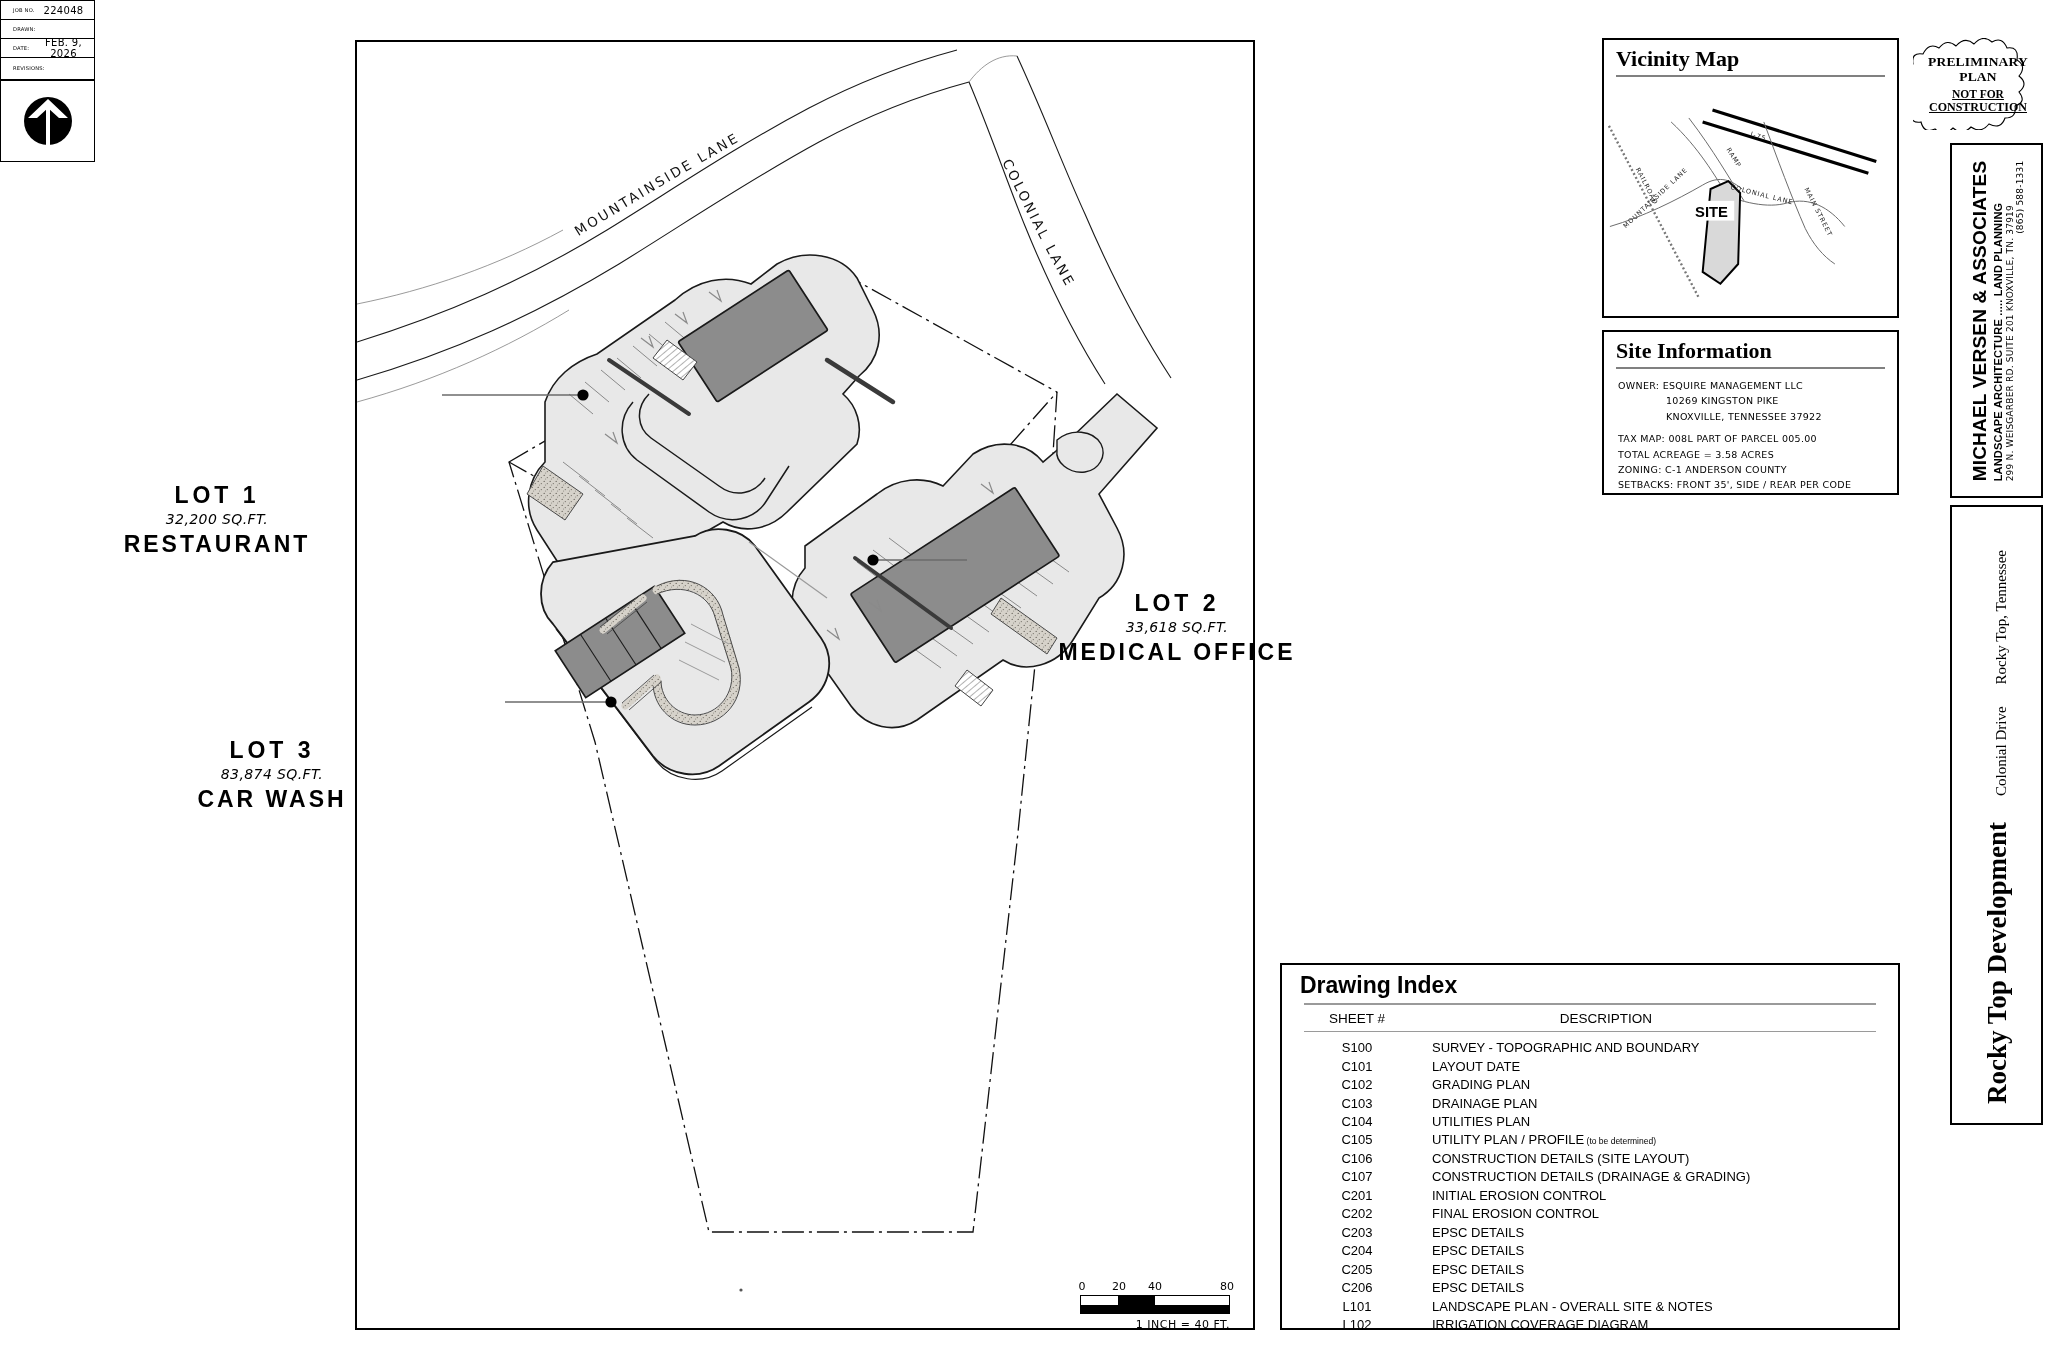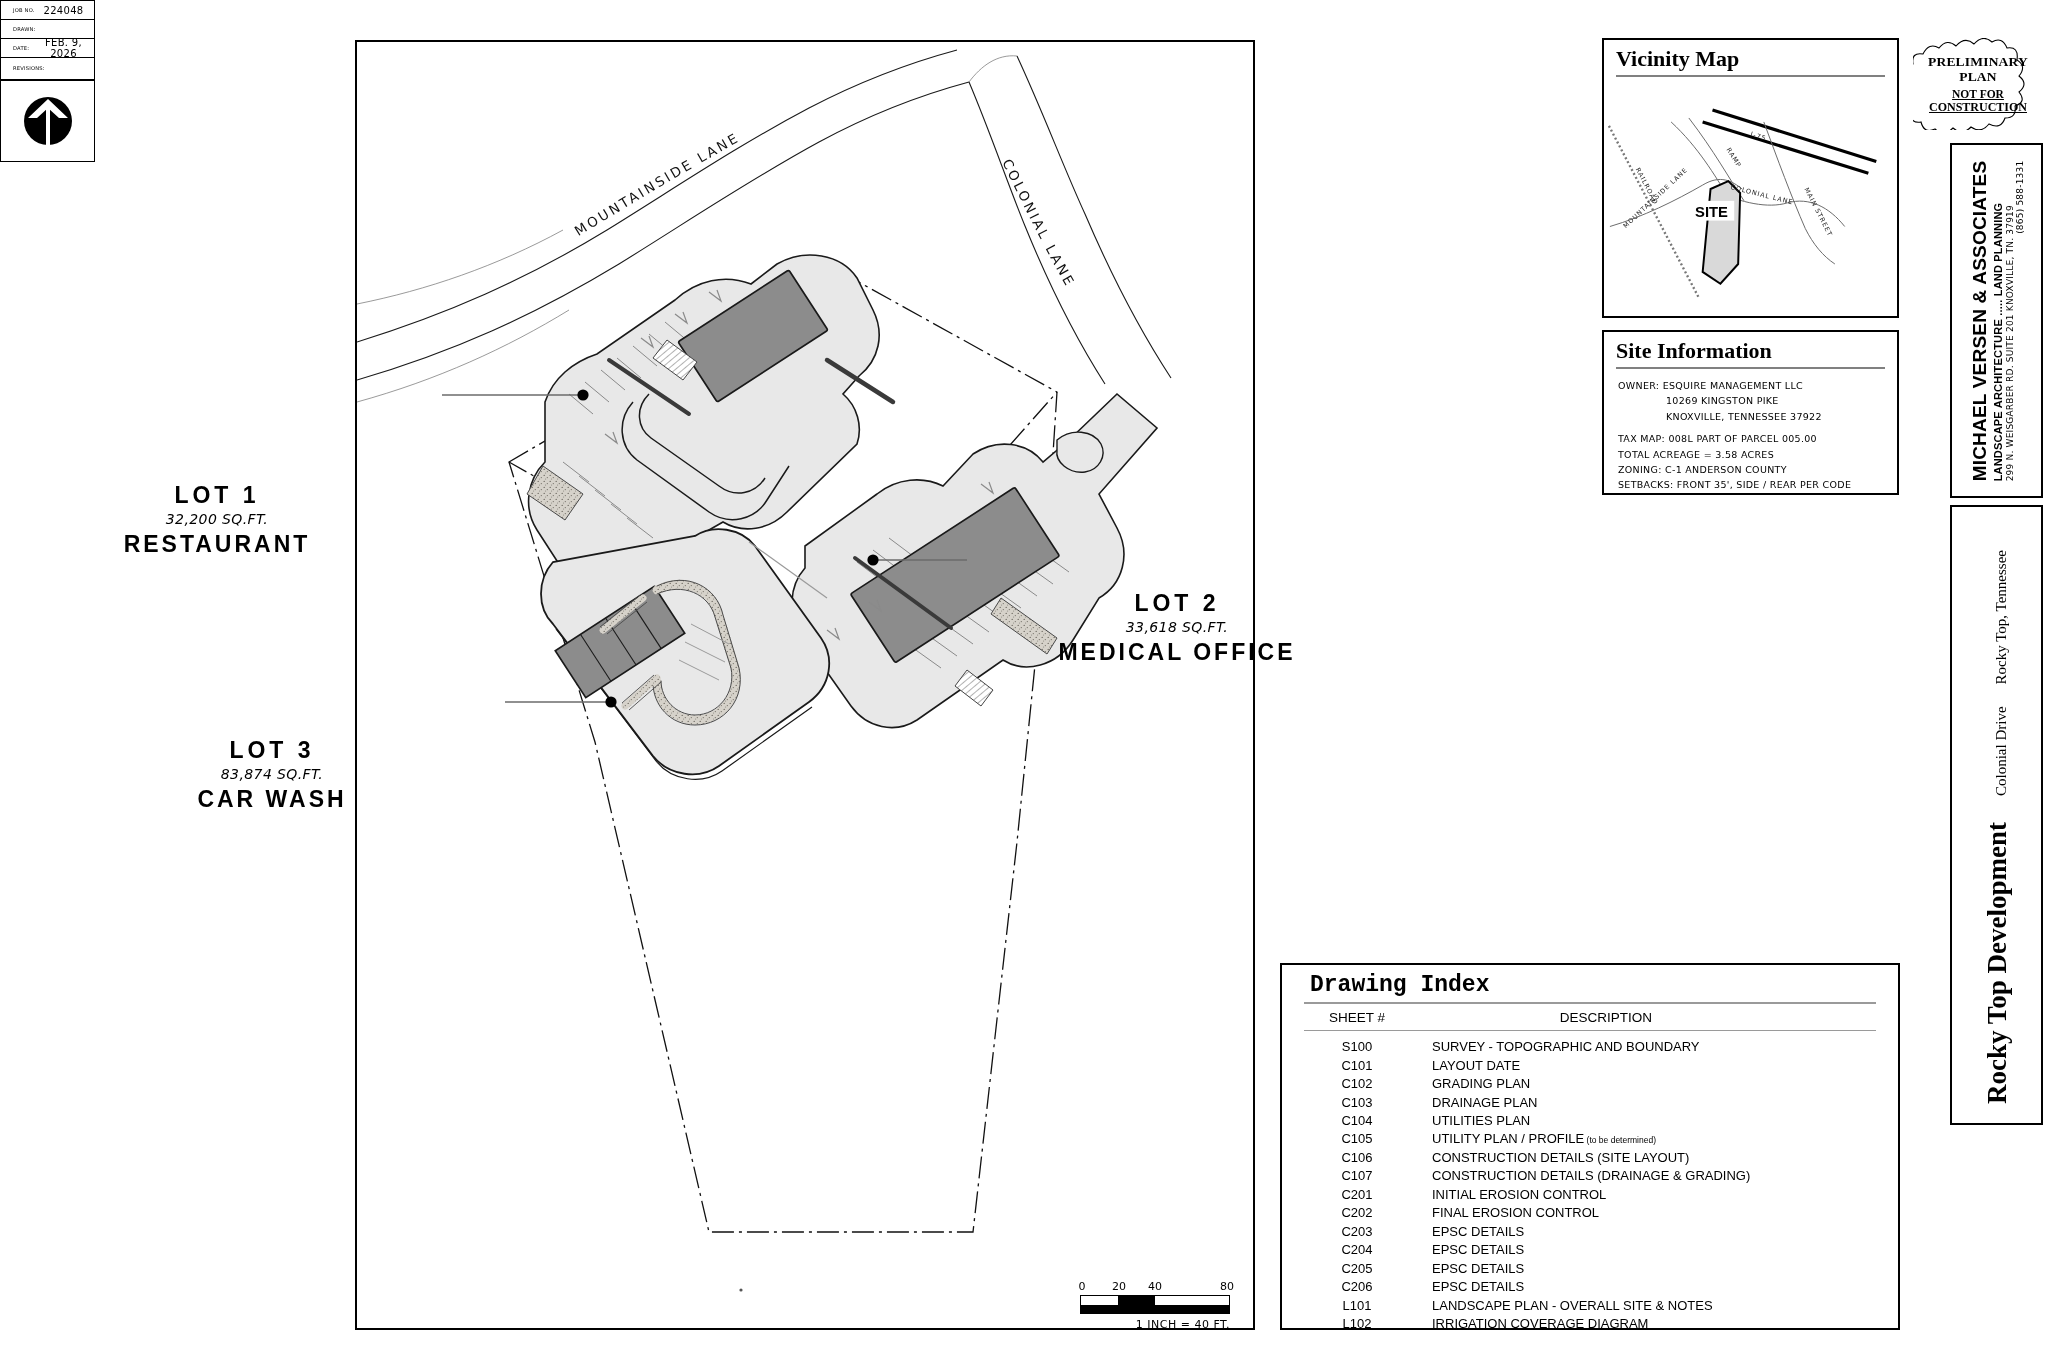--- a/index.html
+++ b/index.html
@@ -75,22 +75,22 @@
   .job-row:last-child{border-bottom:none;}
   .job-key{font-family:"DejaVu Sans",sans-serif;font-size:5.2px;letter-spacing:.2px;width:26px;}
   .job-val{font-family:"DejaVu Sans",sans-serif;font-size:10px;letter-spacing:.3px;
            flex:1;text-align:center;padding-right:6px;}
 
   #north-panel{left:1950px;top:1206px;width:93px;height:80px;border:1.6px solid #000;
                display:flex;align-items:center;justify-content:center;}
 
   
   #index-panel{left:1280px;top:963px;width:620px;height:367px;}
-  .di-title{font-family:Liberation Mono, monospace;font-weight:bold;font-size:23px;
-            padding:7px 0 4px 28px;}
+  .di-title{font-family:Liberation Sans, sans-serif;font-weight:bold;font-size:23px;
+            padding:7px 0 4px 18px;}
   .di-rule{height:1.6px;background:#9a9a9a;margin:0 22px;}
   .di-head{display:flex;padding:6px 8px 5px 0;font-size:13.5px;}
   .di-head .c1{width:150px;text-align:center;}
   .di-head .c2{flex:1;text-align:center;padding-right:110px;}
   .di-rows{padding-top:7px;}
   .di-row{display:flex;font-size:13px;line-height:1.42;}
   .di-row .c1{width:150px;text-align:center;}
   .di-row .c2{flex:1;}
   .di-note{font-size:8.5px;}
 </style>

